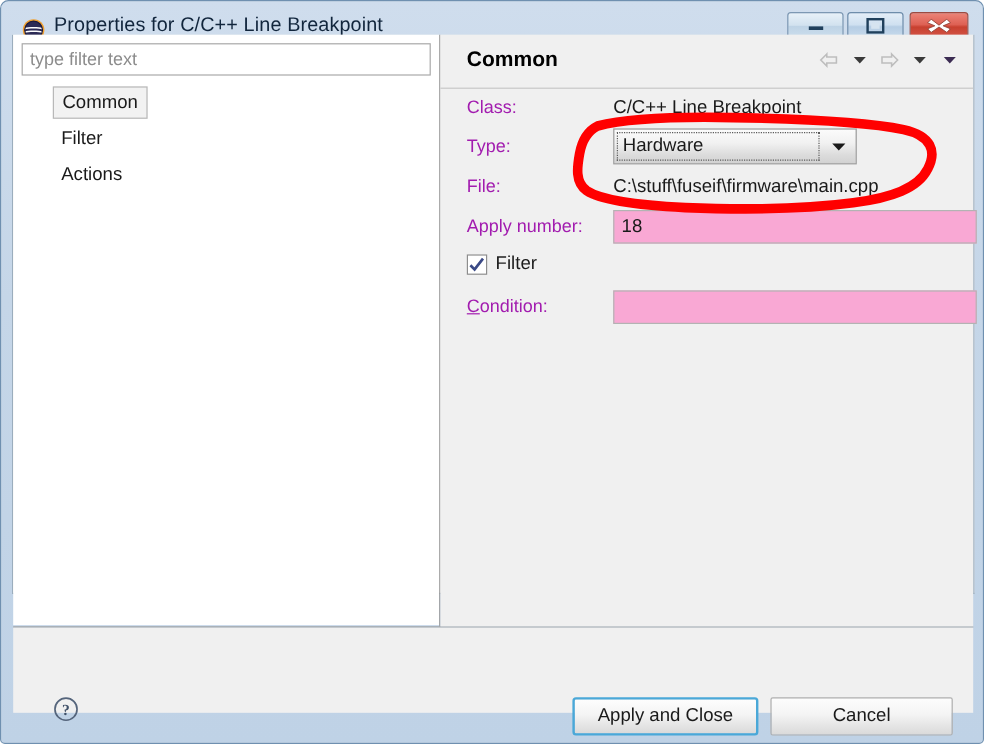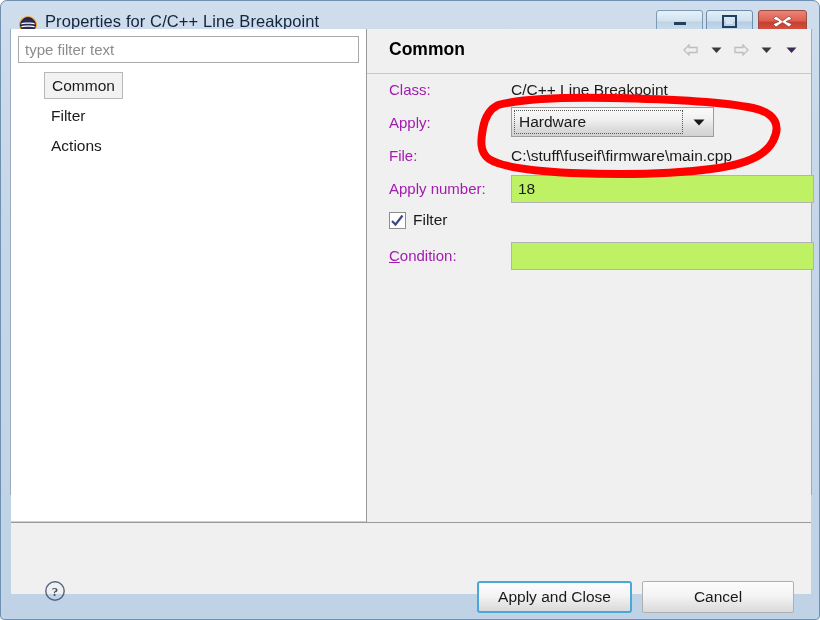--- a/index.html
+++ b/index.html
@@ -209,21 +209,21 @@
     white-space: nowrap;
     text-align: right;
   }
   .ftext {
     position: absolute;
     left: 144px;
     top: 2px;
     width: 303px;
     height: 28px;
     box-sizing: border-box;
-    background: #bef264;
+    background: #f9a8d4;
     border: 1px solid #b3b3b3;
     font-family: "Liberation Sans", sans-serif;
     font-size: 15.5px;
     color: #1a1a1a;
     padding: 0 6px;
     outline: none;
     border-radius: 0;
   }
 
   
@@ -413,21 +413,21 @@
       </div>
 
       <div id="form">
 
         <div class="frow">
           <span class="flabel">Class:</span>
           <span class="fvalue-static">C/C++ Line Breakpoint</span>
         </div>
 
         <div class="frow">
-          <span class="flabel">Apply:</span>
+          <span class="flabel">Type:</span>
           <div id="combo-type">
             <div id="combo-focus"></div>
             <span id="combo-label">Hardware</span>
             <span id="combo-arrow">
               <svg width="14" height="10" viewBox="0 0 14 10">
                 <path d="M1.5 2.5 L12.5 2.5 L7 8.5 Z" fill="#1a1a1a"></path>
               </svg>
             </span>
           </div>
         </div>

